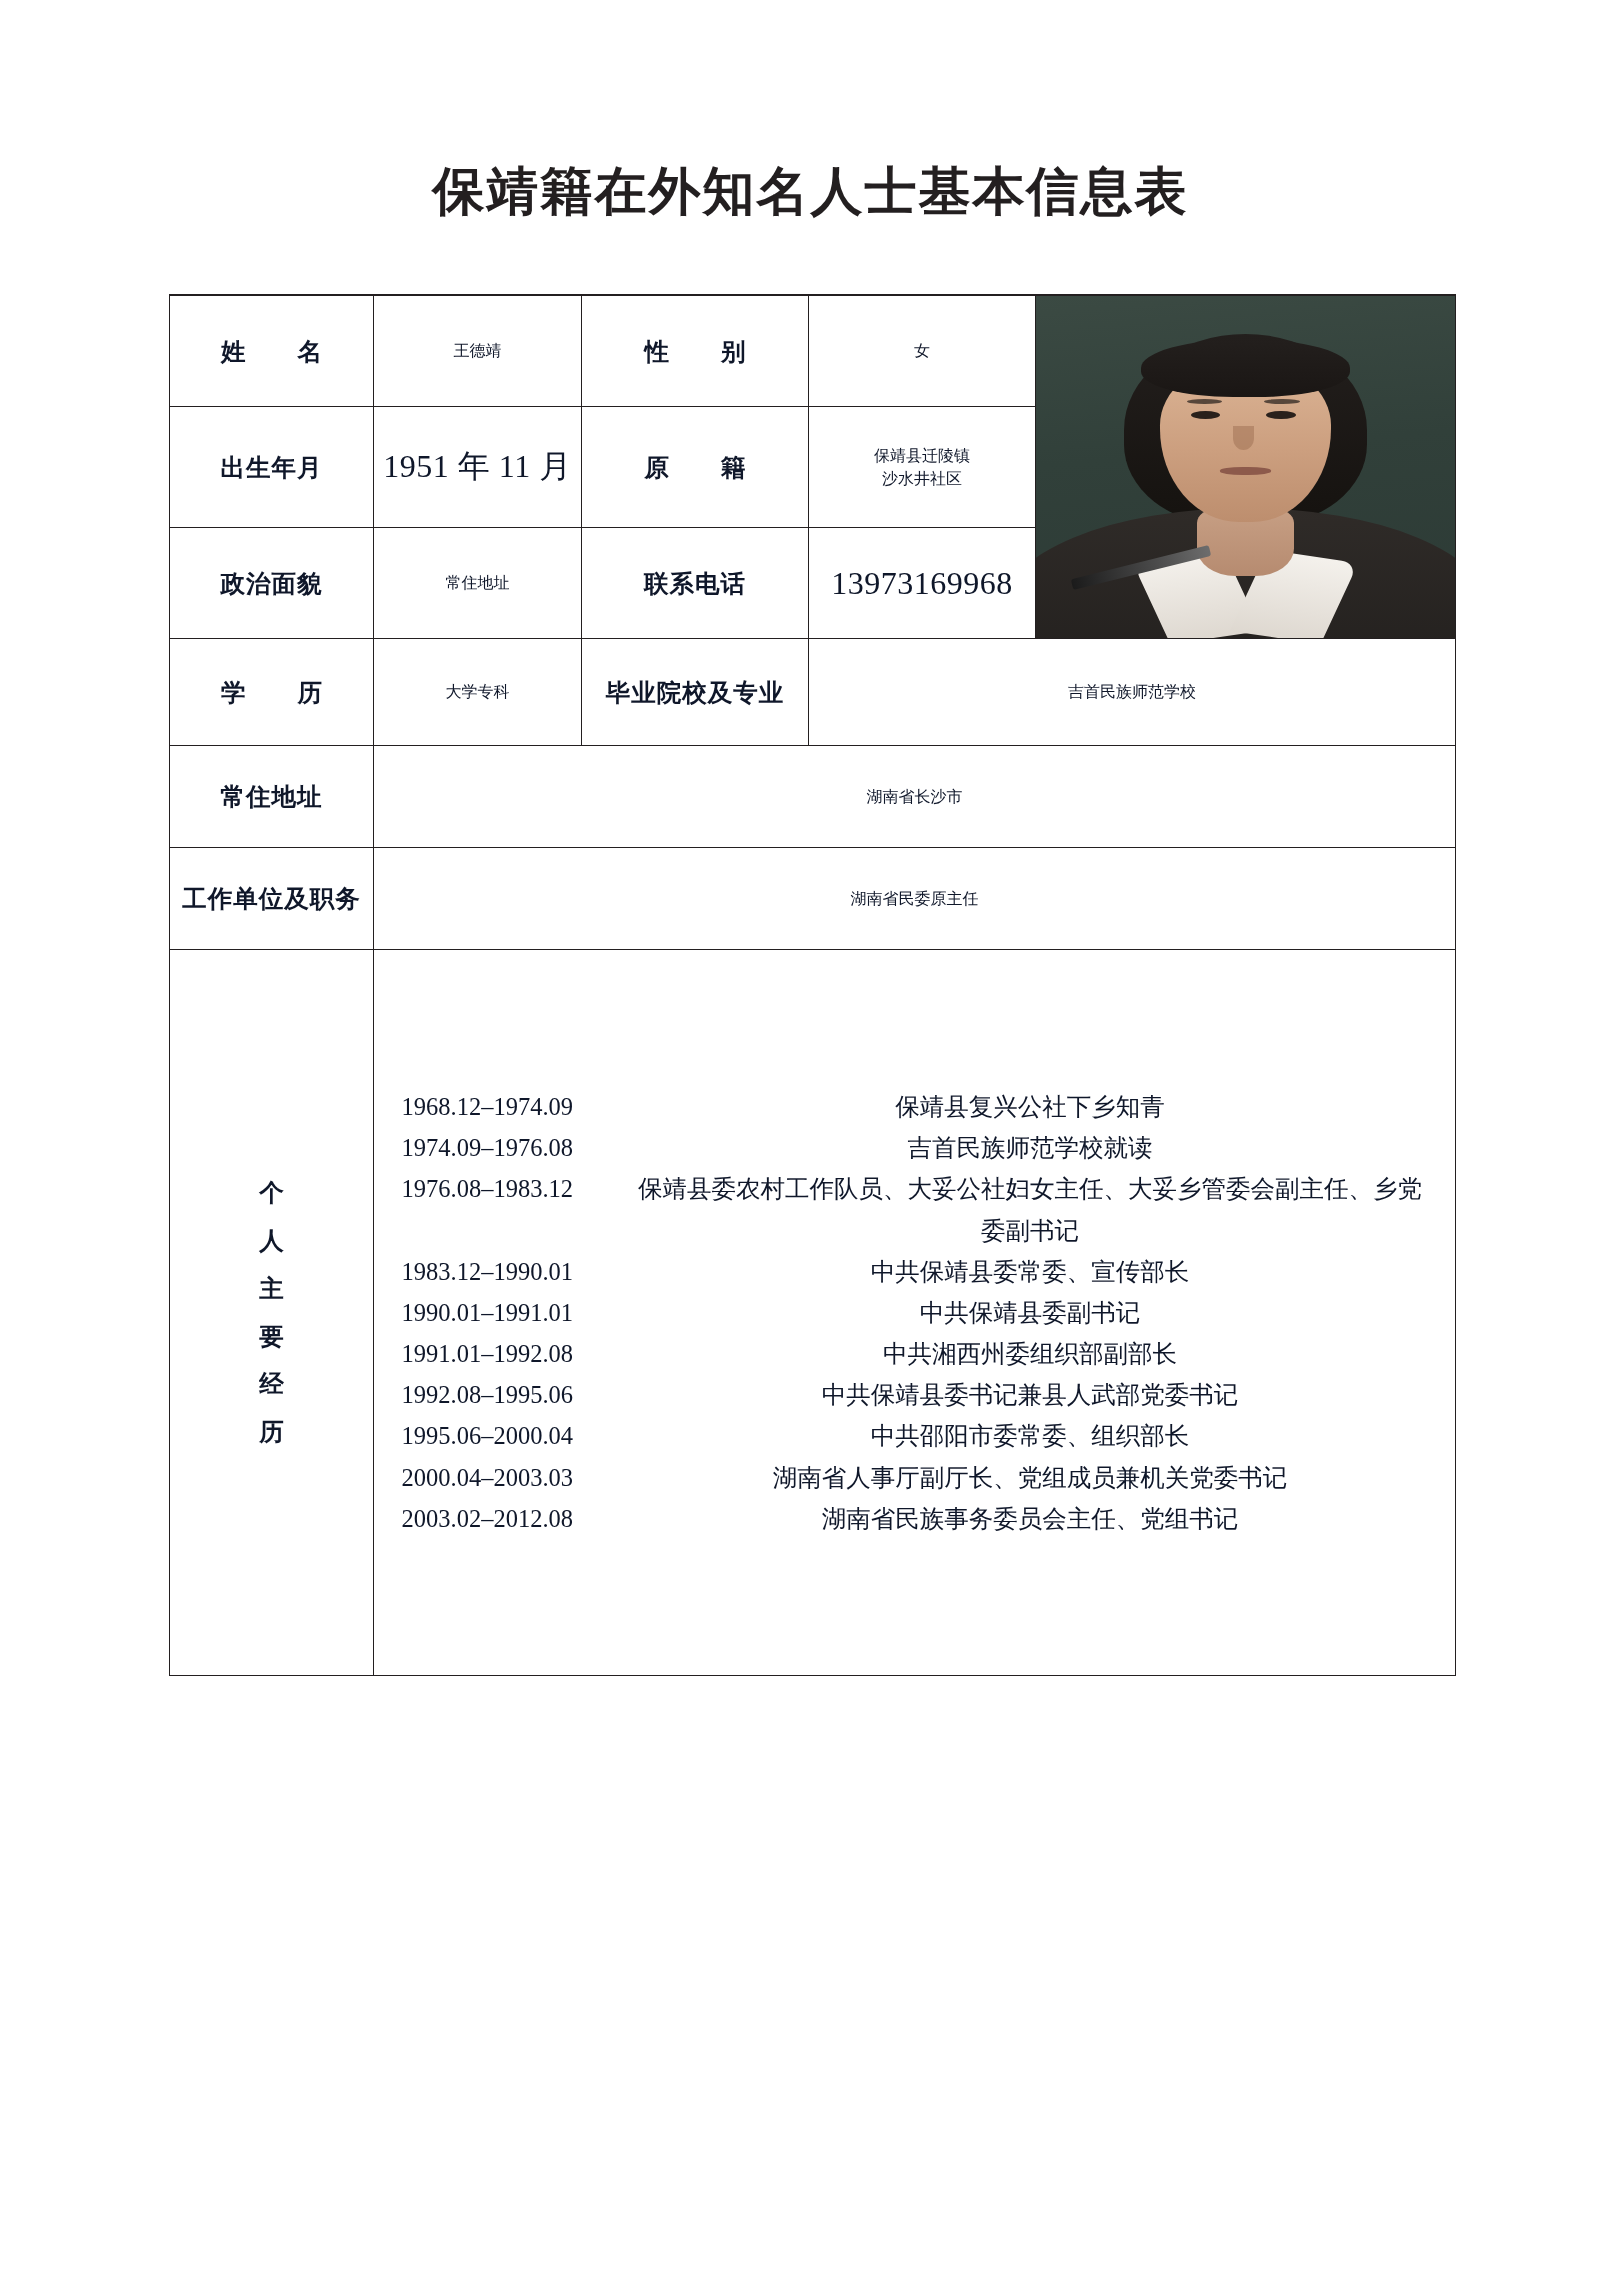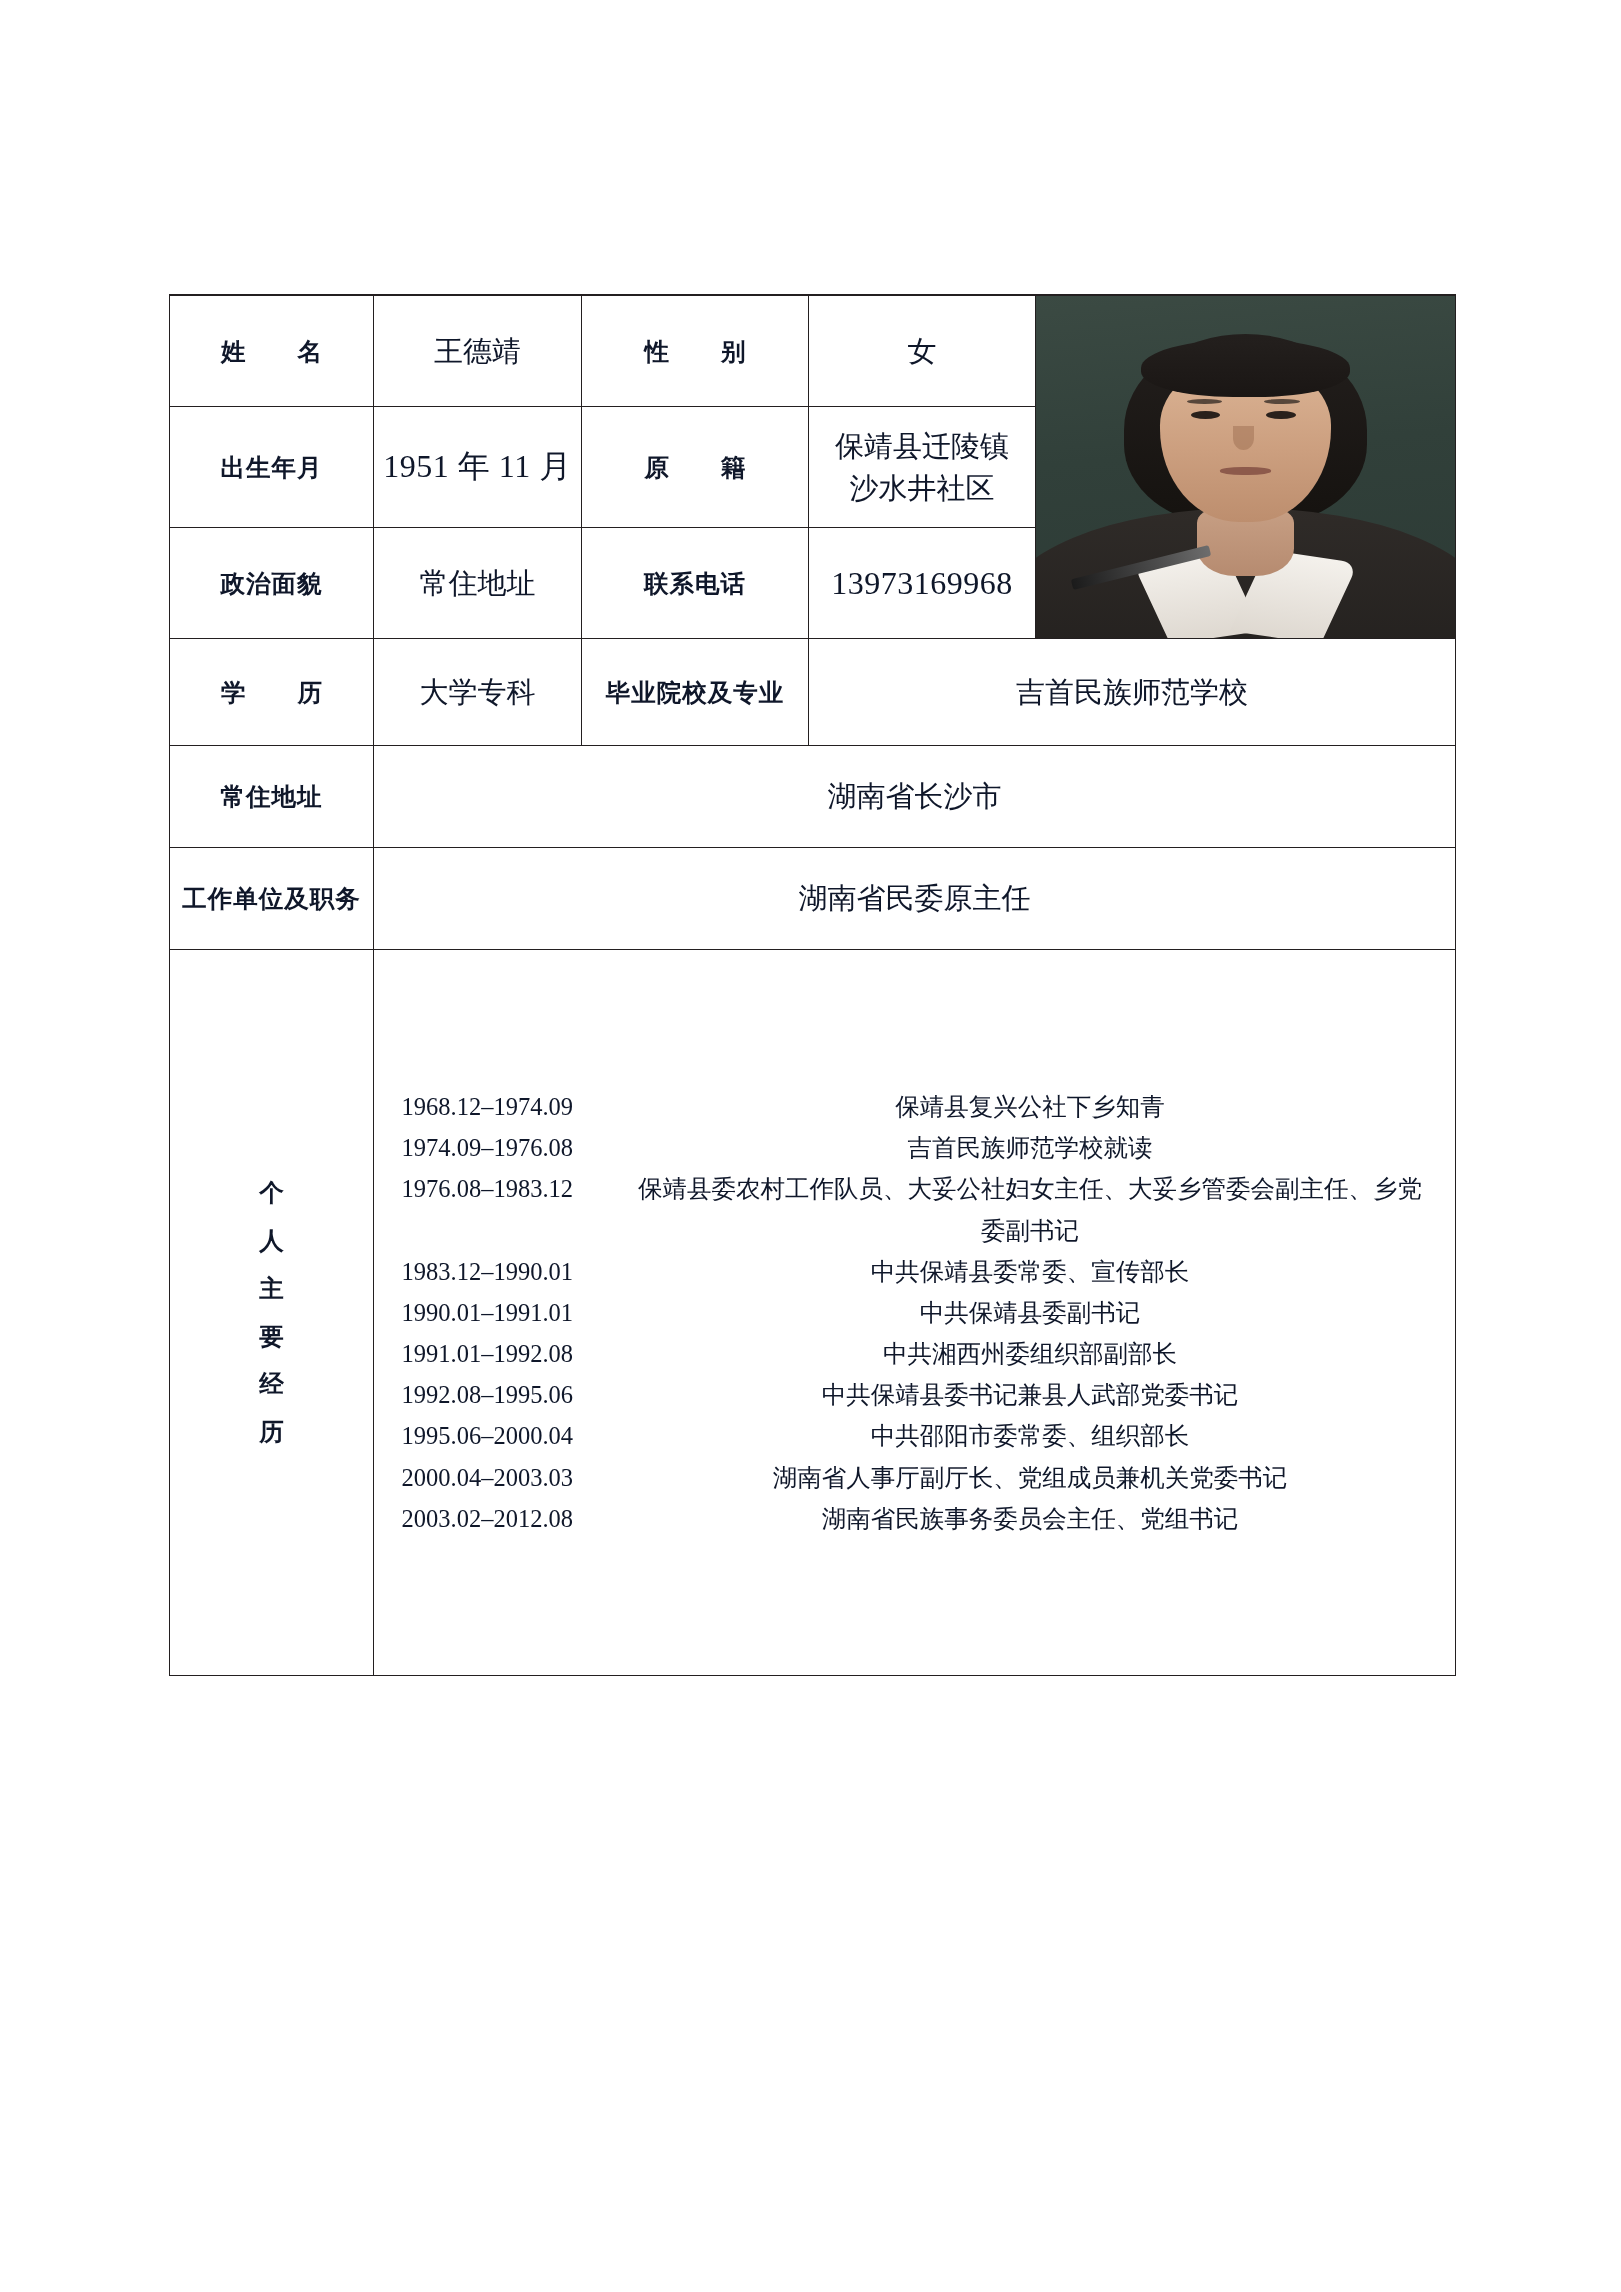--- a/index.html
+++ b/index.html
@@ -55,21 +55,21 @@
   .info-table tr.r-outer-top td { border-top-width: 2.9px; }
 
   .lbl {
     font-size: 24.5px;
     font-weight: bold;
     font-family: "Liberation Sans", "DejaVu Sans", sans-serif;
     letter-spacing: 1px;
   }
   .lbl.wide { letter-spacing: 13.7px; text-indent: 13.7px; }
   .val {
-    font-size: 29px;
+    font-size: 16px;
     font-family: "Liberation Serif", "DejaVu Serif", serif;
     line-height: 1.45;
   }
   .val-num {
     font-size: 32px;
     font-family: "Liberation Serif", "DejaVu Serif", serif;
     letter-spacing: 0.5px;
   }
 
   .row-1 td { height: 110px; }
@@ -255,20 +255,21 @@
     flex: 1 1 auto;
     padding-left: 29px;
     font-family: "Liberation Serif", "DejaVu Serif", serif;
   }
 </style>
 </head>
 <body>
 
 <div class="page">
 
+  <div class="doc-title">保靖籍在外知名人士基本信息表</div>
 
   <table class="info-table">
     <colgroup>
       <col style="width:204px">
       <col style="width:208px">
       <col style="width:227px">
       <col style="width:227px">
       <col style="width:420px">
     </colgroup>
     <tbody>

